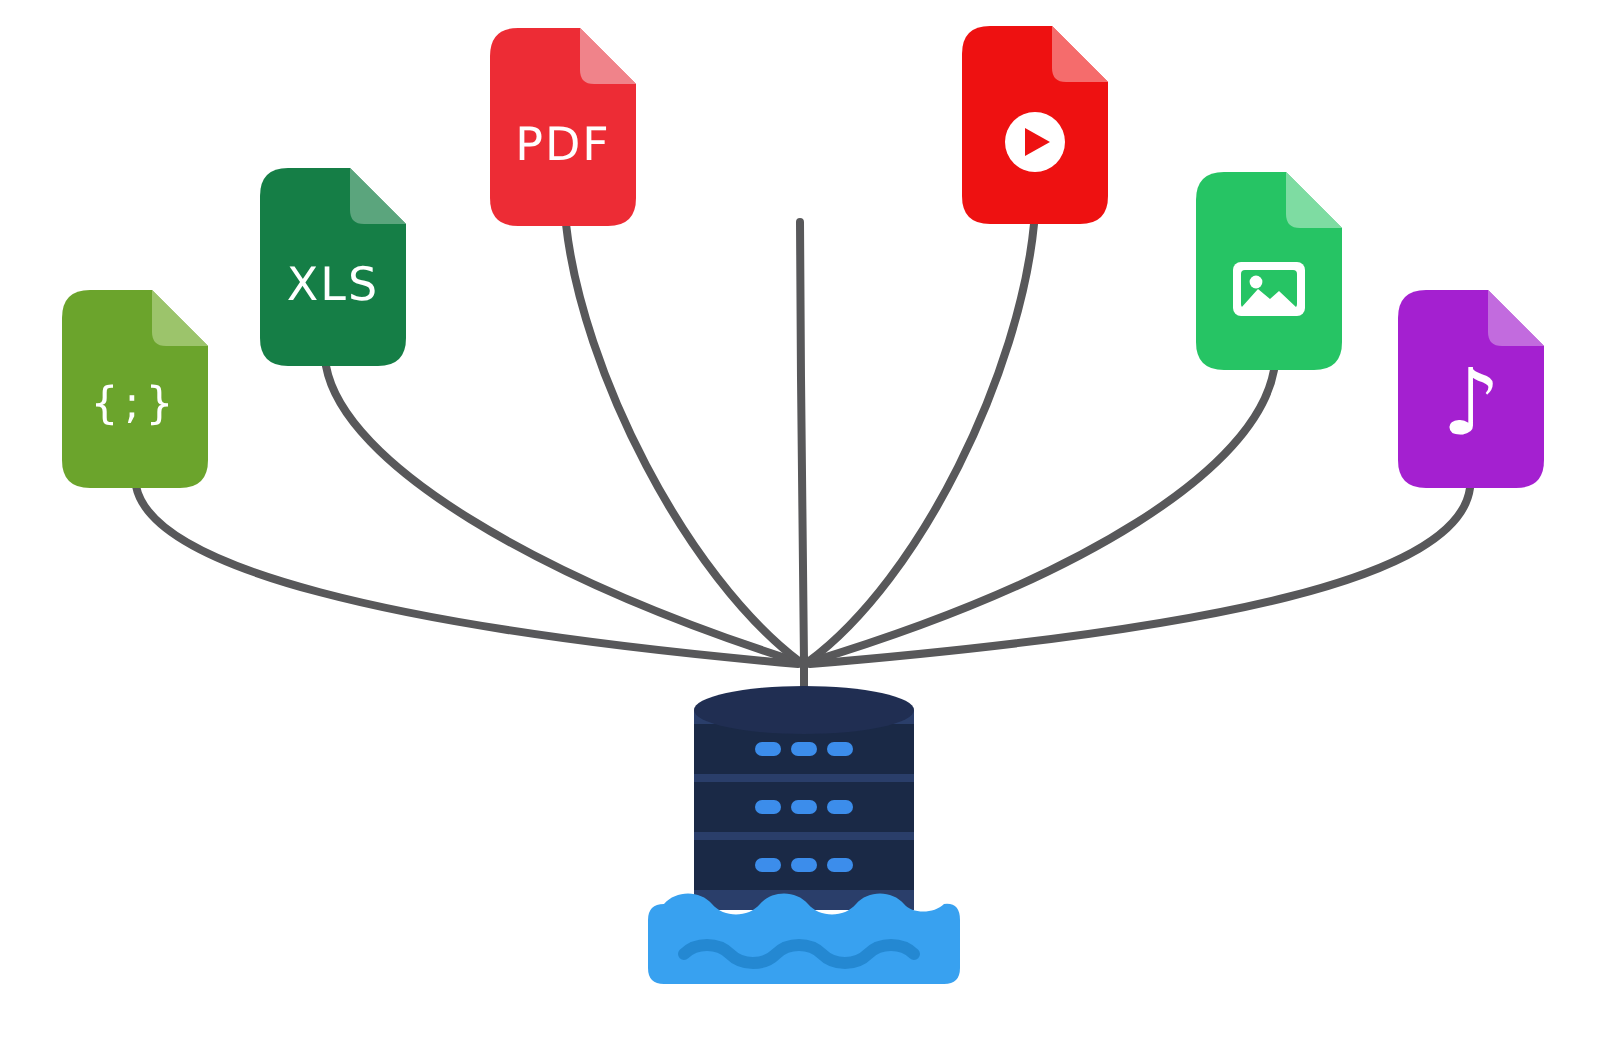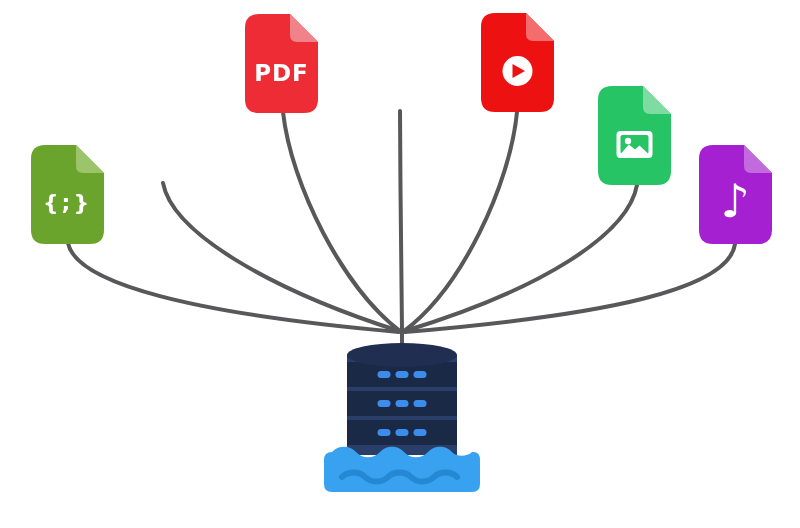--- a/index.html
+++ b/index.html
@@ -20,21 +20,21 @@
   .file-icon svg { position: absolute; left: 0; top: 0; display: block; }
   .file-label {
     position: absolute;
     left: 0; top: 0; right: 0; bottom: 0;
     display: flex;
     align-items: center;
     justify-content: center;
     padding-top: 19px;
     box-sizing: border-box;
     color: #ffffff;
-    font-weight: bold;
+    font-weight: normal;
     font-size: 23px;
     letter-spacing: 1px;
     font-family: "DejaVu Sans", sans-serif;
     user-select: none;
   }
   .file-icon--code .file-label { letter-spacing: 3px; font-size: 22px; padding-top: 16px; }
   .file-icon--audio .file-label { font-size: 46px; padding-top: 12px; letter-spacing: 0; }
   
   .file-icon--code  { left: 31px;  top: 145px; }
   .file-icon--xls   { left: 130px; top: 84px;  }
@@ -96,20 +96,27 @@
   </svg>
 
   <div class="file-icon file-icon--code">
     <svg width="73" height="99" viewBox="0 0 73 99">
       <path d="M14 0 H45 L73 28 V85 Q73 99 59 99 H14 Q0 99 0 85 V14 Q0 0 14 0 Z" fill="#6BA42C"></path>
       <path d="M45 0 L73 28 H52 Q45 28 45 21 Z" fill="#9CC46B"></path>
     </svg>
     <span class="file-label">{;}</span>
   </div>
 
+  <div class="file-icon file-icon--xls">
+    <svg width="73" height="99" viewBox="0 0 73 99">
+      <path d="M14 0 H45 L73 28 V85 Q73 99 59 99 H14 Q0 99 0 85 V14 Q0 0 14 0 Z" fill="#157E46"></path>
+      <path d="M45 0 L73 28 H52 Q45 28 45 21 Z" fill="#5BA57D"></path>
+    </svg>
+    <span class="file-label">XLS</span>
+  </div>
 
   <div class="file-icon file-icon--pdf">
     <svg width="73" height="99" viewBox="0 0 73 99">
       <path d="M14 0 H45 L73 28 V85 Q73 99 59 99 H14 Q0 99 0 85 V14 Q0 0 14 0 Z" fill="#ED2C35"></path>
       <path d="M45 0 L73 28 H52 Q45 28 45 21 Z" fill="#F0838A"></path>
     </svg>
     <span class="file-label">PDF</span>
   </div>
 
 

